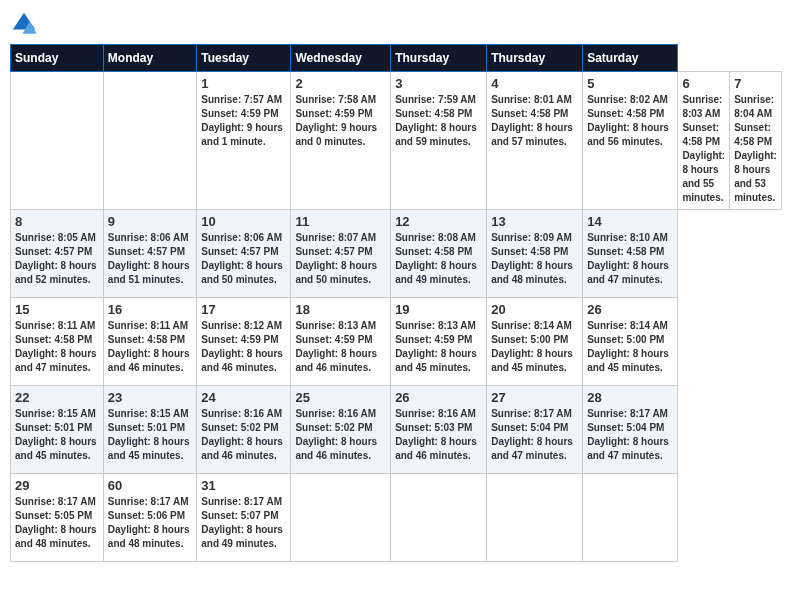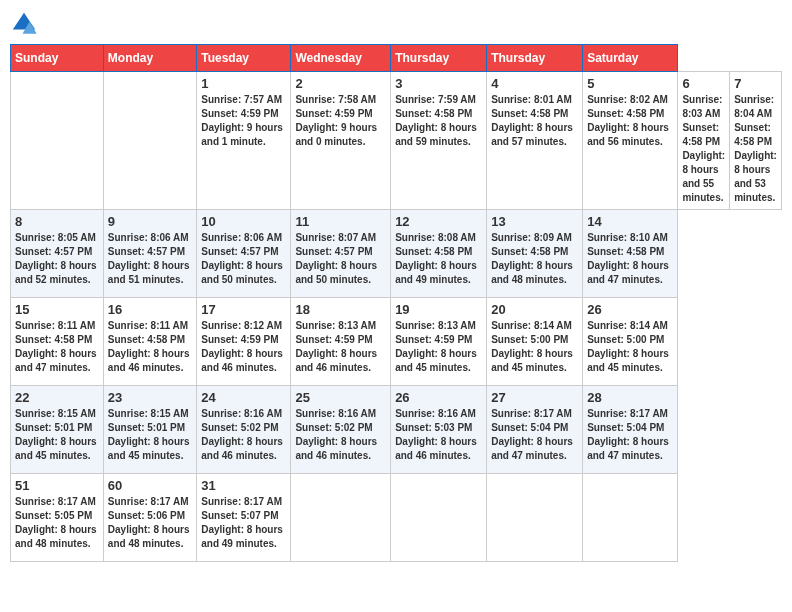--- a/index.html
+++ b/index.html
@@ -45,21 +45,21 @@
     .location-title {
       font-size: 16px;
       color: #555;
     }
     table {
       width: 100%;
       border-collapse: collapse;
       font-size: 10.5px;
     }
     th {
-      background-color: #ef4444;
+      background-color: #0f172a;
       color: #fff;
       padding: 6px 4px;
       text-align: left;
       font-size: 12px;
       font-weight: bold;
       border: 1px solid #1a6fc4;
     }
     td {
       border: 1px solid #ccc;
       vertical-align: top;
@@ -241,21 +241,21 @@
           <span class="day-num">27</span>
           <div class="day-info">Sunrise: 8:17 AM<br>Sunset: 5:04 PM<br>Daylight: 8 hours and 47 minutes.</div>
         </td>
         <td>
           <span class="day-num">28</span>
           <div class="day-info">Sunrise: 8:17 AM<br>Sunset: 5:04 PM<br>Daylight: 8 hours and 47 minutes.</div>
         </td>
       </tr>
       <tr>
         <td>
-          <span class="day-num">51</span>
+          <span class="day-num">29</span>
           <div class="day-info">Sunrise: 8:17 AM<br>Sunset: 5:05 PM<br>Daylight: 8 hours and 48 minutes.</div>
         </td>
         <td>
           <span class="day-num">60</span>
           <div class="day-info">Sunrise: 8:17 AM<br>Sunset: 5:06 PM<br>Daylight: 8 hours and 48 minutes.</div>
         </td>
         <td>
           <span class="day-num">31</span>
           <div class="day-info">Sunrise: 8:17 AM<br>Sunset: 5:07 PM<br>Daylight: 8 hours and 49 minutes.</div>
         </td>

